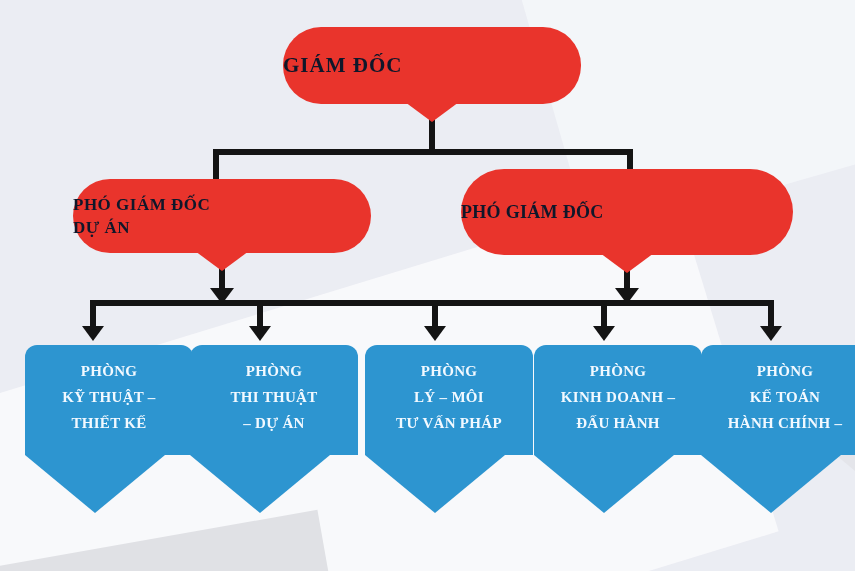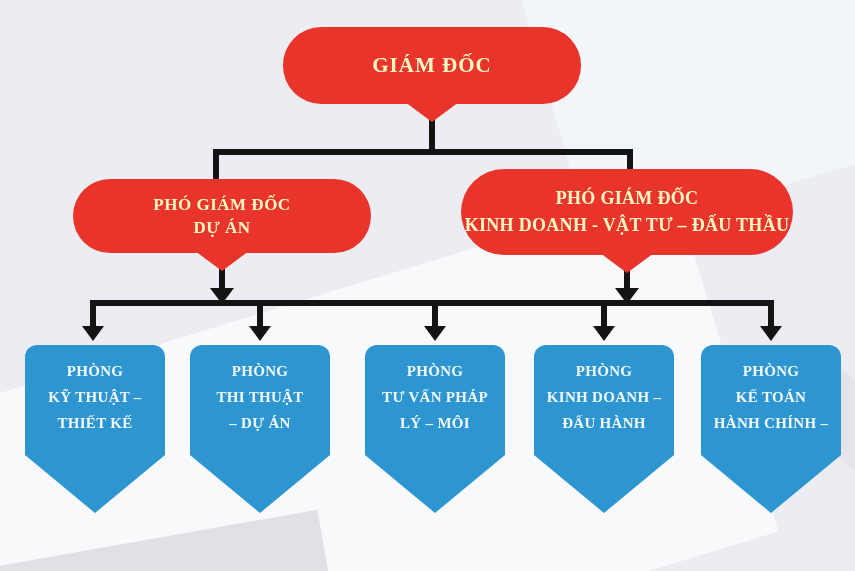--- a/index.html
+++ b/index.html
@@ -40,36 +40,36 @@
   .ahead.dr{left:615px;top:288px;}
 
   .shaft.t1{left:90px;top:304px;height:22px;}  .ahead.t1{left:82px;top:326px;}
   .shaft.t2{left:257px;top:304px;height:22px;} .ahead.t2{left:249px;top:326px;}
   .shaft.t3{left:432px;top:304px;height:22px;} .ahead.t3{left:424px;top:326px;}
   .shaft.t4{left:601px;top:304px;height:22px;} .ahead.t4{left:593px;top:326px;}
   .shaft.t5{left:768px;top:304px;height:22px;} .ahead.t5{left:760px;top:326px;}
 
   
   .bubble{position:absolute;background:var(--red,#e9342c);z-index:2;
-    display:flex;flex-direction:column;align-items:center;justify-content:center;
-    color:#fef9c3;font-weight:bold;text-align:center;}
+    display:flex;flex-direction:column;align-items:flex-start;justify-content:center;
+    color:#0f172a;font-weight:bold;text-align:center;}
   .bubble .tail{position:absolute;top:100%;left:50%;margin:-2px 0 0 -27px;
     width:0;height:0;border-left:27px solid transparent;border-right:27px solid transparent;
     border-top:20px solid var(--red,#e9342c);}
   .director{left:283px;top:27px;width:298px;height:77px;border-radius:38px;
     font-size:21px;letter-spacing:1px;}
   .deputy-left{left:73px;top:179px;width:298px;height:74px;border-radius:37px;
     font-size:17px;line-height:23px;letter-spacing:.5px;}
   .deputy-right{left:461px;top:169px;width:332px;height:86px;border-radius:43px;
     font-size:18px;line-height:27px;letter-spacing:.3px;}
   .deputy-right .ln{white-space:nowrap;}
 
   
   .pennant{position:absolute;top:345px;width:140px;height:110px;
-    background:var(--blue,#2d95d0);border-radius:12px 12px 0 0;z-index:2;}
+    background:var(--blue,#2d95d0);border-radius:12px 12px 0 0;z-index:2;padding-left:28px;}
   .pennant .point{position:absolute;top:100%;left:0;width:0;height:0;
     border-left:70px solid transparent;border-right:70px solid transparent;
     border-top:58px solid var(--blue,#2d95d0);}
   .pennant .ptext{position:absolute;left:-6px;right:-6px;top:13px;z-index:3;
     text-align:center;color:#f2f9ff;font-weight:bold;
     font-size:15px;line-height:26px;letter-spacing:.3px;}
   .pennant .ptext .ln{display:block;white-space:nowrap;}
   .p1{left:25px;} .p2{left:190px;} .p3{left:365px;} .p4{left:534px;} .p5{left:701px;}
 </style>
 </head>
@@ -110,21 +110,20 @@
   </div>
 
   <div class="bubble deputy-left">
     <span class="ln">PHÓ GIÁM ĐỐC</span>
     <span class="ln">DỰ ÁN</span>
     <div class="tail"></div>
   </div>
 
   <div class="bubble deputy-right">
     <span class="ln">PHÓ GIÁM ĐỐC</span>
-    <span class="ln">KINH DOANH - VẬT TƯ – ĐẤU THẦU</span>
     <div class="tail"></div>
   </div>
 
   <div class="pennant p1">
     <div class="ptext">
       <span class="ln">PHÒNG</span>
       <span class="ln">KỸ THUẬT –</span>
       <span class="ln">THIẾT KẾ</span>
     </div>
     <div class="point"></div>
@@ -135,22 +134,22 @@
       <span class="ln">PHÒNG</span>
       <span class="ln">THI THUẬT</span>
       <span class="ln">– DỰ ÁN</span>
     </div>
     <div class="point"></div>
   </div>
 
   <div class="pennant p3">
     <div class="ptext">
       <span class="ln">PHÒNG</span>
+      <span class="ln">LÝ – MÔI</span>
       <span class="ln">TƯ VẤN PHÁP</span>
-      <span class="ln">LÝ – MÔI</span>
     </div>
     <div class="point"></div>
   </div>
 
   <div class="pennant p4">
     <div class="ptext">
       <span class="ln">PHÒNG</span>
       <span class="ln">KINH DOANH –</span>
       <span class="ln">ĐẤU HÀNH</span>
     </div>

